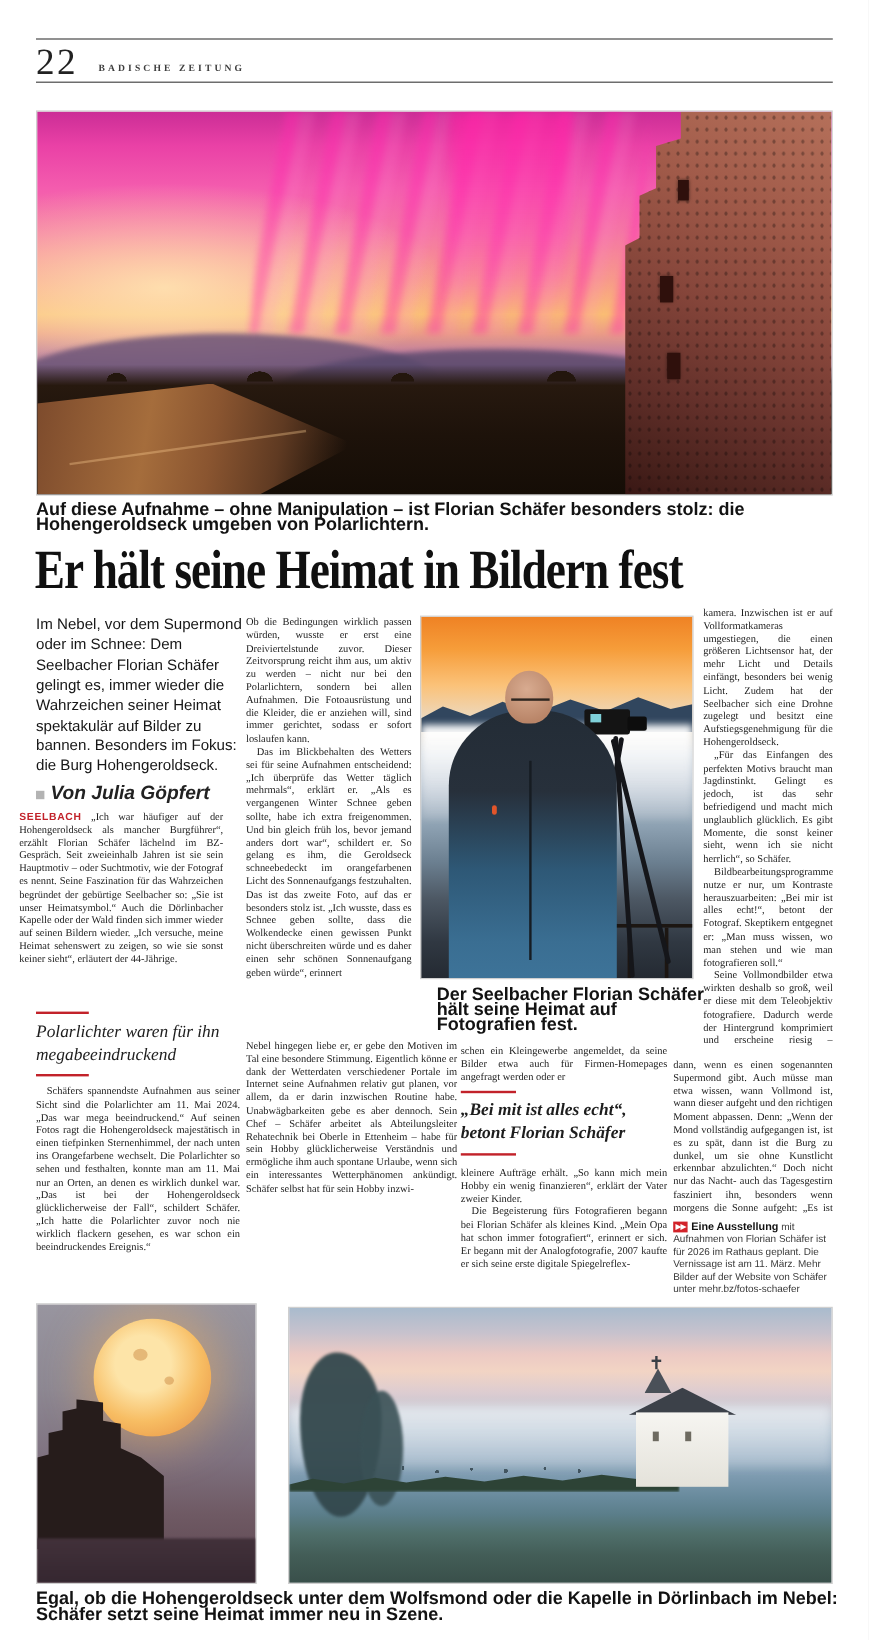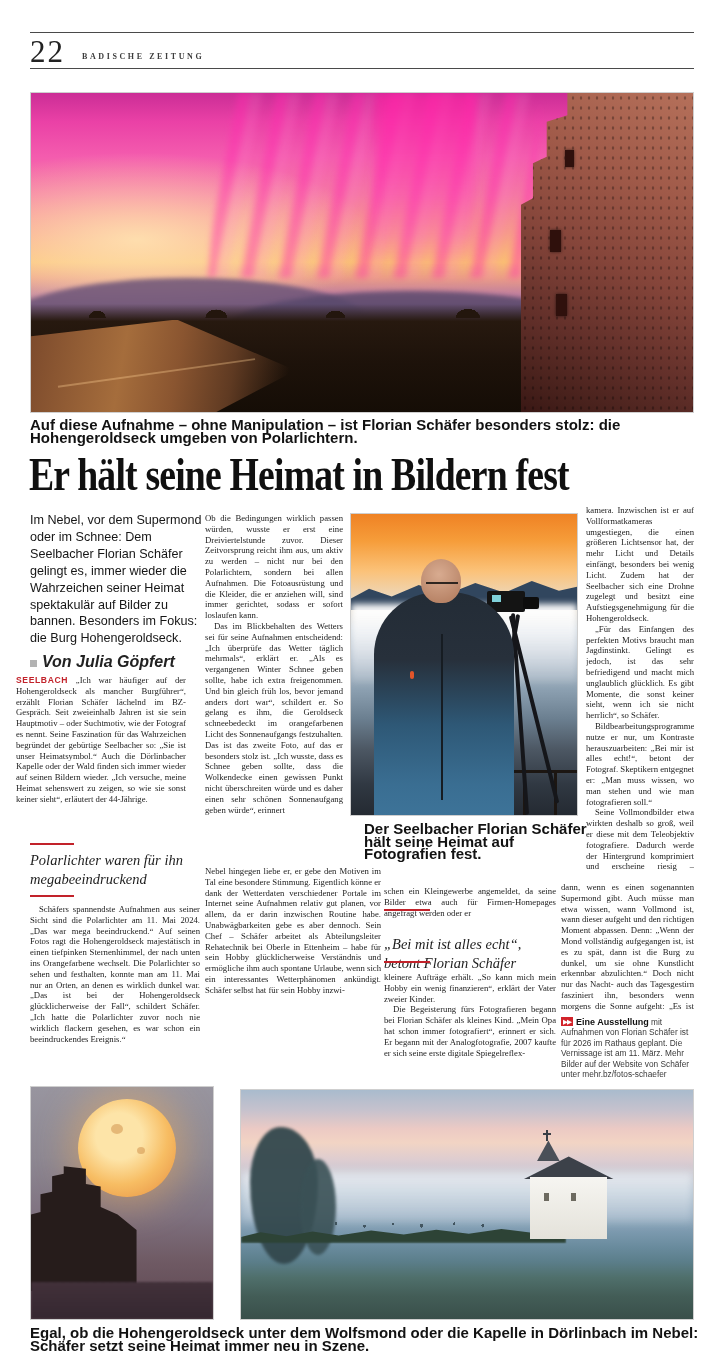--- a/index.html
+++ b/index.html
@@ -194,25 +194,25 @@
     <div class="camscreen"></div>
     <div class="lens"></div>
     <div class="hoodie"></div>
     <div class="head"></div>
     <div class="glasses"></div>
     <div class="zip"></div>
     <div class="zippull"></div>
   </div>
   <div class="caption" style="left:340px;top:823px;width:228px;margin-left:24px;">Der Seelbacher Florian Schäfer hält seine Heimat auf Fotografien fest.</div>
 
-  <div class="abs body-col" style="left:384px;top:870px;width:172px;height:36px;margin-top:16px;">
+  <div class="abs body-col" style="left:384px;top:870px;width:172px;height:36px;">
     <p>schen ein Kleingewerbe angemeldet, da seine Bilder etwa auch für Firmen-Homepages angefragt werden oder er</p>
   </div>
   <div class="redrule" style="left:384px;top:909px;width:46px;"></div>
-  <div class="abs subhead" style="left:384px;top:935px;width:176px;">„Bei mit ist alles echt“, betont Florian Schäfer</div>
+  <div class="abs subhead" style="left:384px;top:916px;width:176px;font-weight:bold;">„Bei mit ist alles echt“, betont Florian Schäfer</div>
   <div class="redrule" style="left:384px;top:961px;width:46px;"></div>
   <div class="abs body-col" style="left:384px;top:972px;width:172px;height:112px;">
     <p>kleinere Aufträge erhält. „So kann mich mein Hobby ein wenig finanzieren“, erklärt der Vater zweier Kinder.</p>
     <p>Die Begeisterung fürs Fotografieren begann bei Florian Schäfer als kleines Kind. „Mein Opa hat schon immer fotografiert“, erinnert er sich. Er begann mit der Analogfotografie, 2007 kaufte er sich seine erste digitale Spiegelreflex-</p>
   </div>
 
   <div class="abs body-col" style="left:586px;top:505px;width:108px;height:367px;">
     <p>kamera. Inzwischen ist er auf Vollformatkameras umgestiegen, die einen größeren Lichtsensor hat, der mehr Licht und Details einfängt, besonders bei wenig Licht. Zudem hat der Seelbacher sich eine Drohne zugelegt und besitzt eine Aufstiegsgenehmigung für die Hohengeroldseck.</p>
     <p>„Für das Einfangen des perfekten Motivs braucht man Jagdinstinkt. Gelingt es jedoch, ist das sehr befriedigend und macht mich unglaublich glücklich. Es gibt Momente, die sonst keiner sieht, wenn ich sie nicht herrlich“, so Schäfer.</p>
     <p>Bildbearbeitungsprogramme nutze er nur, um Kontraste herauszuarbeiten: „Bei mir ist alles echt!“, betont der Fotograf. Skeptikern entgegnet er: „Man muss wissen, wo man stehen und wie man fotografieren soll.“</p>

